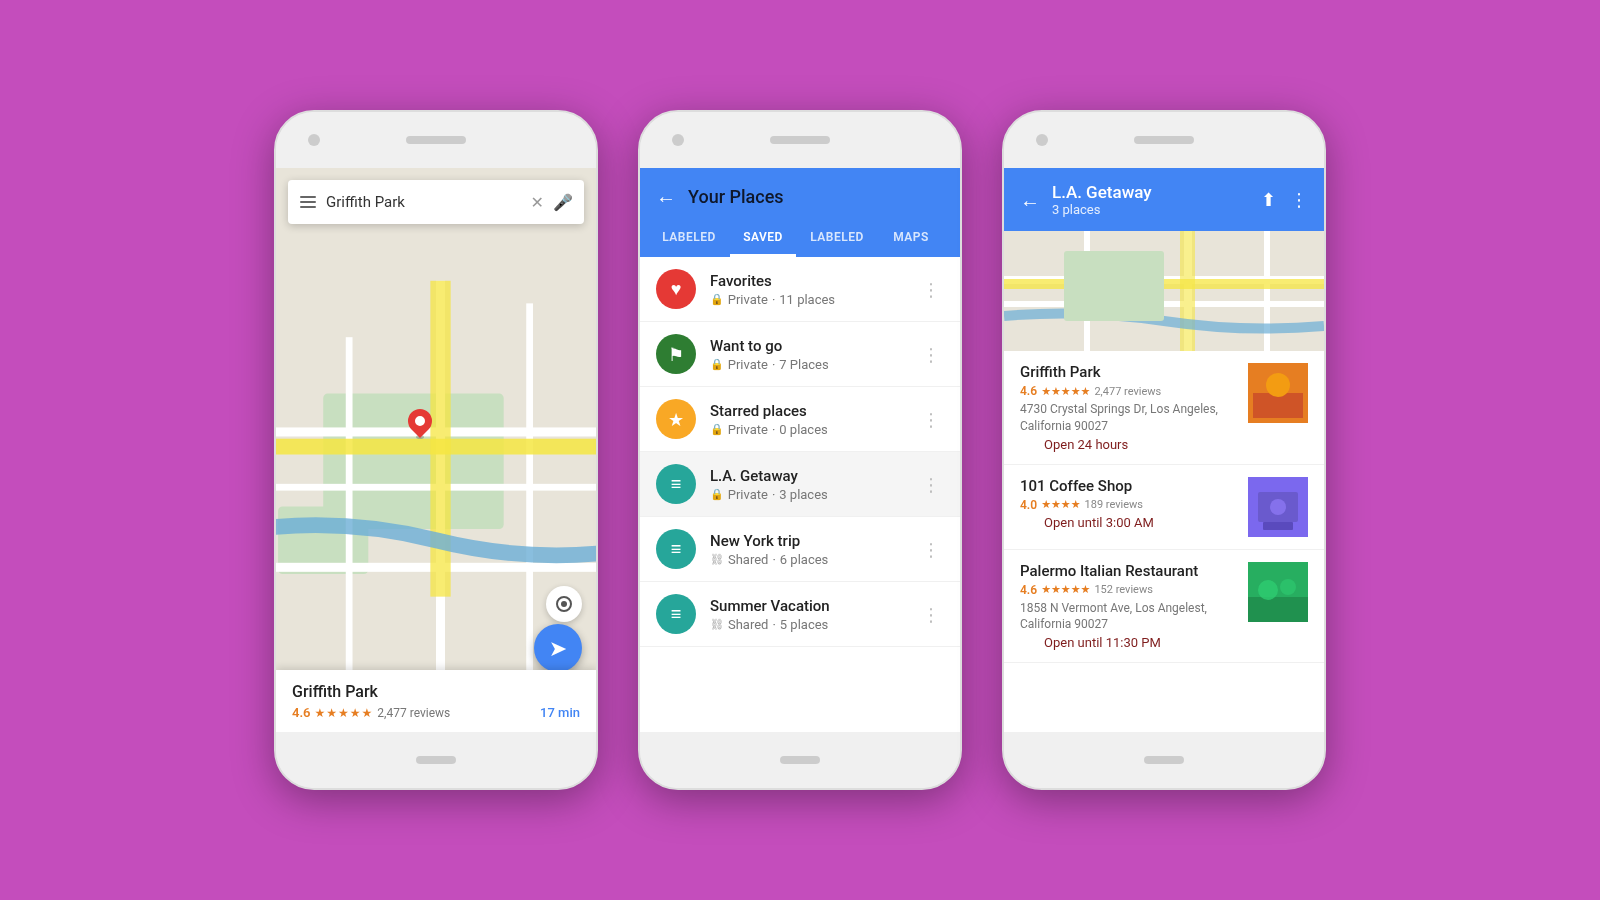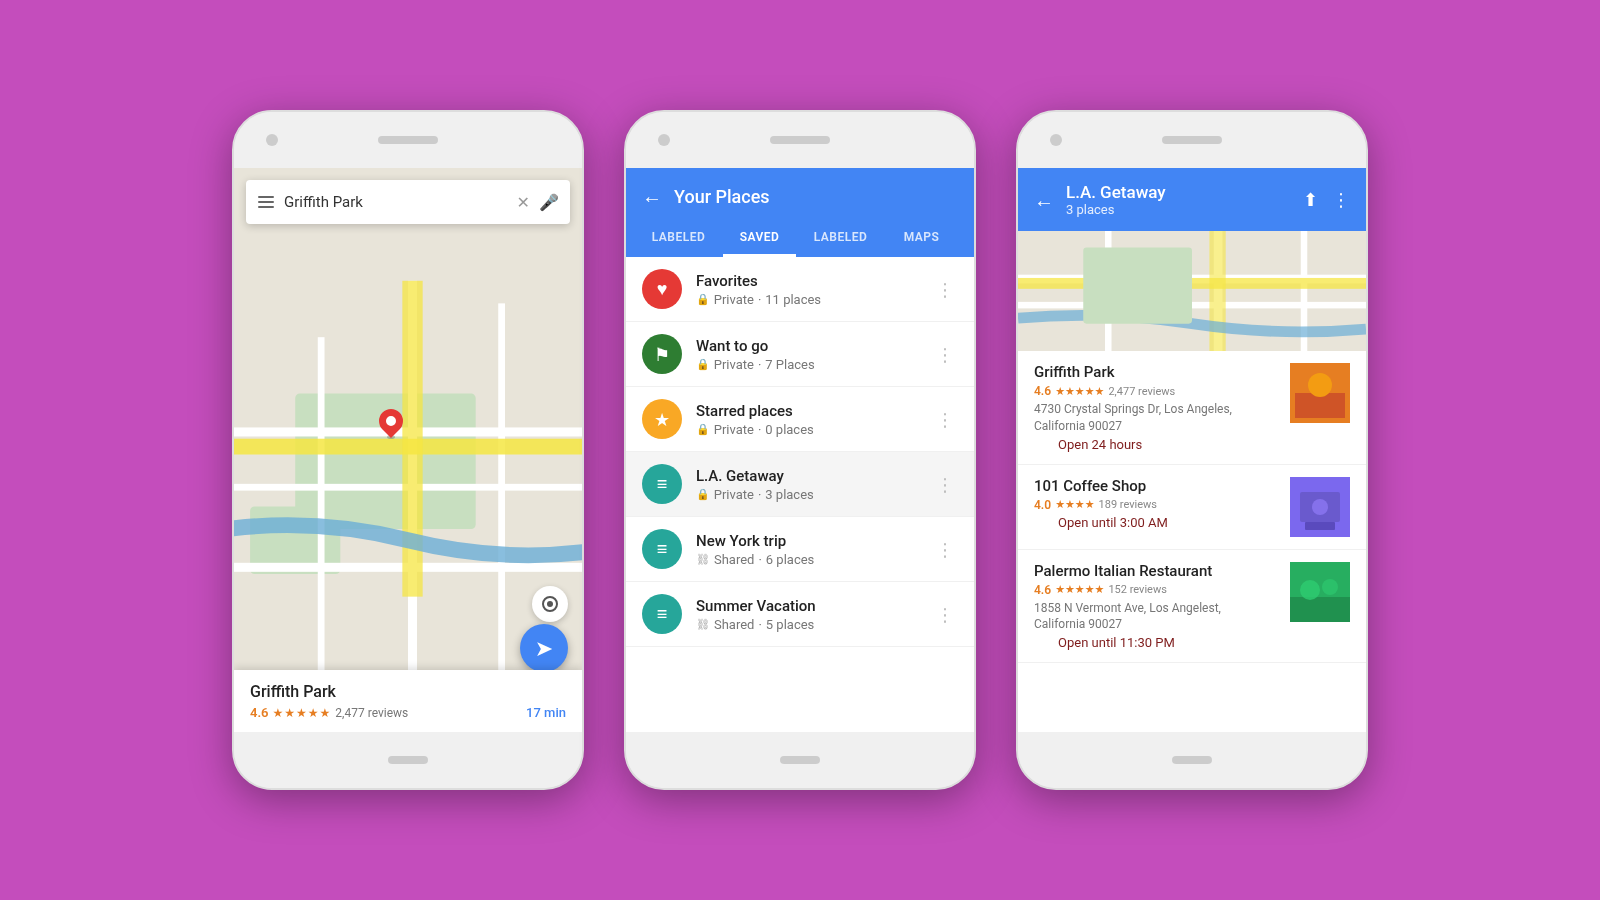--- a/index.html
+++ b/index.html
@@ -10,21 +10,21 @@
       display: flex;
       align-items: center;
       justify-content: center;
       gap: 40px;
       font-family: 'Roboto', Arial, sans-serif;
       overflow: hidden;
     }
 
     
     .phone {
-      width: 352px;
+      width: 324px;
       height: 680px;
       background: #f0f0f0;
       border-radius: 40px;
       box-shadow: 0 10px 40px rgba(0,0,0,0.35);
       position: relative;
       display: flex;
       flex-direction: column;
       overflow: hidden;
       border: 2px solid #ddd;
       justify-content: flex-end;
@@ -274,21 +274,21 @@
       align-items: center;
       gap: 12px;
       margin-bottom: 12px;
     }
     .back-arrow {
       color: white;
       font-size: 20px;
       cursor: pointer;
     }
     .header-title {
-      color: #ffffff;
+      color: #0f172a;
       font-size: 18px;
       font-weight: 500;
     }
     .tab-bar {
       display: flex;
       gap: 8px;
     }
     .tab {
       flex: 1;
       text-align: center;

